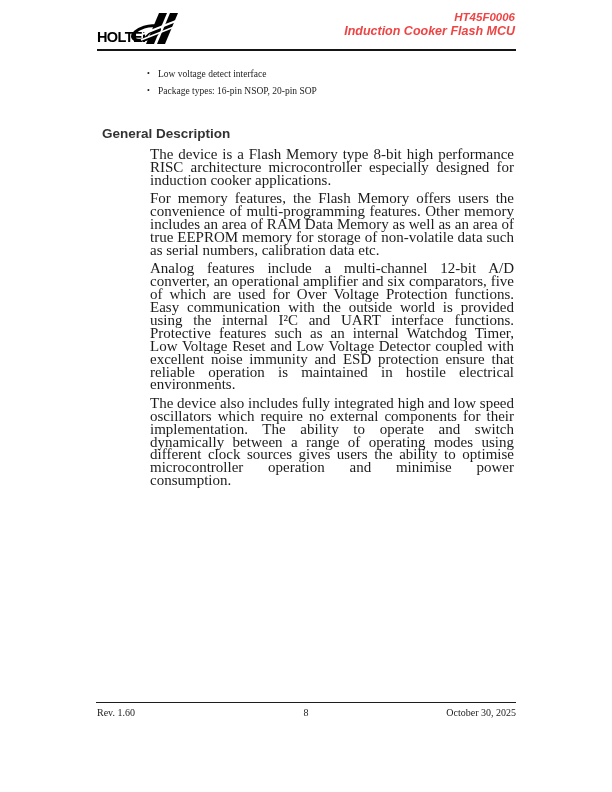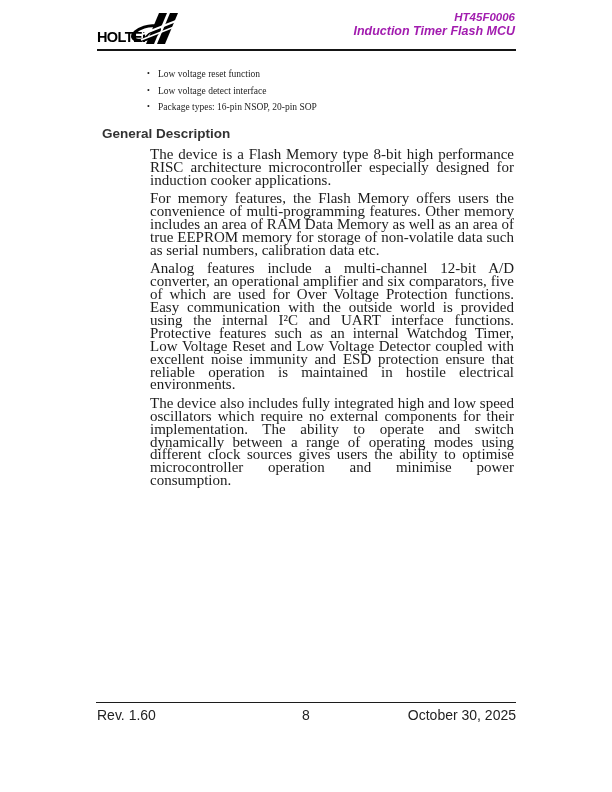--- a/index.html
+++ b/index.html
@@ -15,21 +15,21 @@
   .logo-text{
     position:absolute;left:97px;top:29px;
     font-family:"Liberation Sans","DejaVu Sans",sans-serif;
     font-weight:bold;font-size:14.5px;letter-spacing:-0.6px;color:#000;
   }
   .logo-emblem{position:absolute;left:131px;top:10px;}
   .hdr-titles{
     position:absolute;right:97px;top:11px;
     text-align:right;
     font-family:"Liberation Sans","DejaVu Sans",sans-serif;
-    font-weight:bold;font-style:italic;color:#a21caf;
+    font-weight:bold;font-style:italic;color:#ef4444;
   }
   .hdr-part{font-size:11.5px;line-height:13px;}
   .hdr-product{font-size:12.5px;line-height:14px;}
   .hdr-rule{position:absolute;left:97px;right:96px;top:49px;height:2px;background:#151515;}
   
   .features{
     position:absolute;left:147px;top:66px;margin:0;padding:0;list-style:none;
     font-size:9.5px;line-height:15.5px;color:#1c1c1c;
   }
   .blt{display:inline-block;width:11px;font-size:8px;vertical-align:1px;color:#1c1c1c;}
@@ -41,50 +41,47 @@
   }
   .paras{
     position:absolute;left:150px;top:148px;width:364px;
     font-size:15px;line-height:12.9px;text-align:justify;color:#1c1c1c;
   }
   .paras p{margin:0 0 5.5px 0;}
   
   .ftr-rule{position:absolute;left:96px;right:96px;top:702px;height:1.3px;background:#1c1c1c;}
   .ftr-row{
     position:absolute;left:96px;right:96px;top:707px;height:14px;
-    font-family:Liberation Sans, sans-serif;
-    font-size:14px;color:#222;
+    font-family:Liberation Serif, serif;
+    font-size:10px;color:#222;
   }
   .ftr-left{position:absolute;left:1px;top:0;}
   .ftr-page{position:absolute;left:50%;transform:translateX(-50%);top:0;}
   .ftr-right{position:absolute;right:0;top:0;text-align:center;}
 </style>
 </head>
 <body>
 
 <div class="page">
 
   <span class="logo-text">HOLTEK</span>
   <svg class="logo-emblem" width="54" height="36" viewBox="0 0 54 36" aria-hidden="true">
     <ellipse cx="15" cy="23" rx="14" ry="6.2" fill="none" stroke="#000" stroke-width="3" transform="rotate(-18 15 23)"></ellipse>
     <path d="M15 34 L28 3 L36 3 L23 34 Z" fill="#000"></path>
     <path d="M26 34 L39 3 L47 3 L34 34 Z" fill="#000"></path>
     <path d="M12 24 L50 9" stroke="#fff" stroke-width="2" fill="none"></path>
     <path d="M10 30 L48 15" stroke="#fff" stroke-width="1.6" fill="none"></path>
   </svg>
   <div class="hdr-titles">
     <div class="hdr-part">HT45F0006</div>
-    <div class="hdr-product">Induction Timer Flash MCU</div>
+    <div class="hdr-product">Induction Cooker Flash MCU</div>
   </div>
   <div class="hdr-rule"></div>
 
   <ul class="features">
-    <li>
-      <span class="blt">•</span><span>Low voltage reset function</span>
-    </li>
     <li>
       <span class="blt">•</span><span>Low voltage detect interface</span>
     </li>
     <li>
       <span class="blt">•</span><span>Package types: 16-pin NSOP, 20-pin SOP</span>
     </li>
   </ul>
 
   <h1 class="sec-h">General Description</h1>
   <div class="paras">

